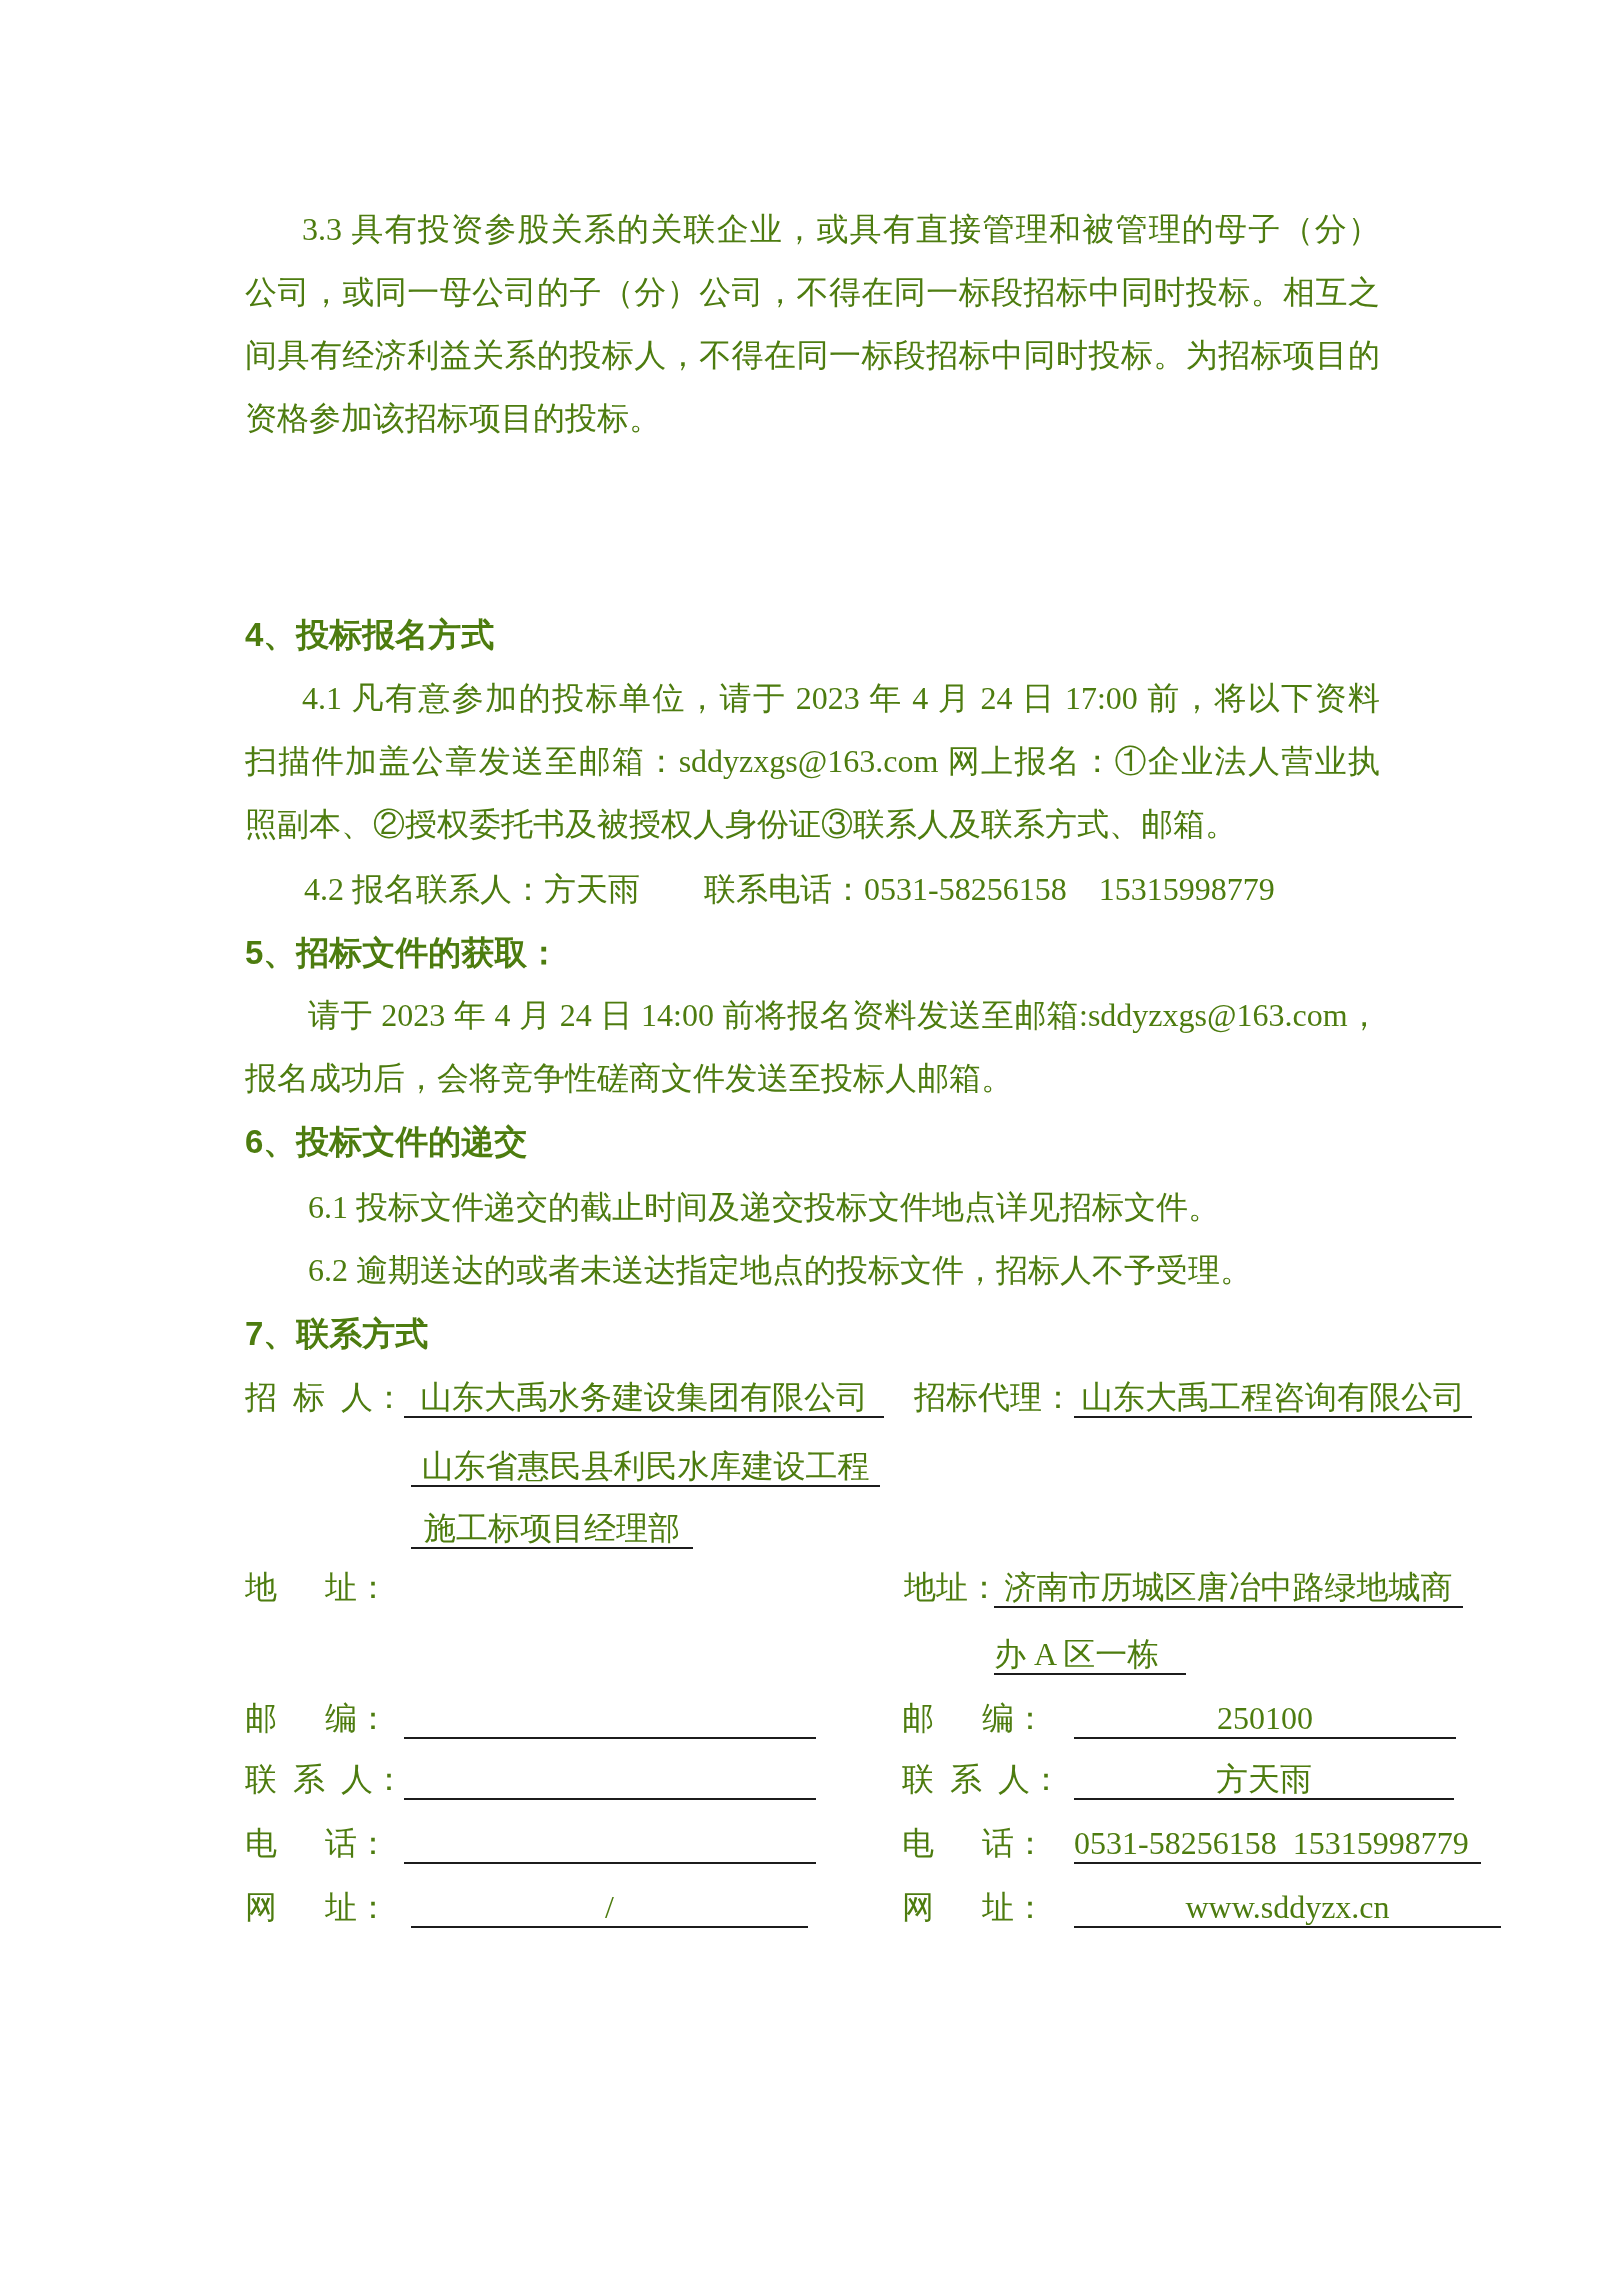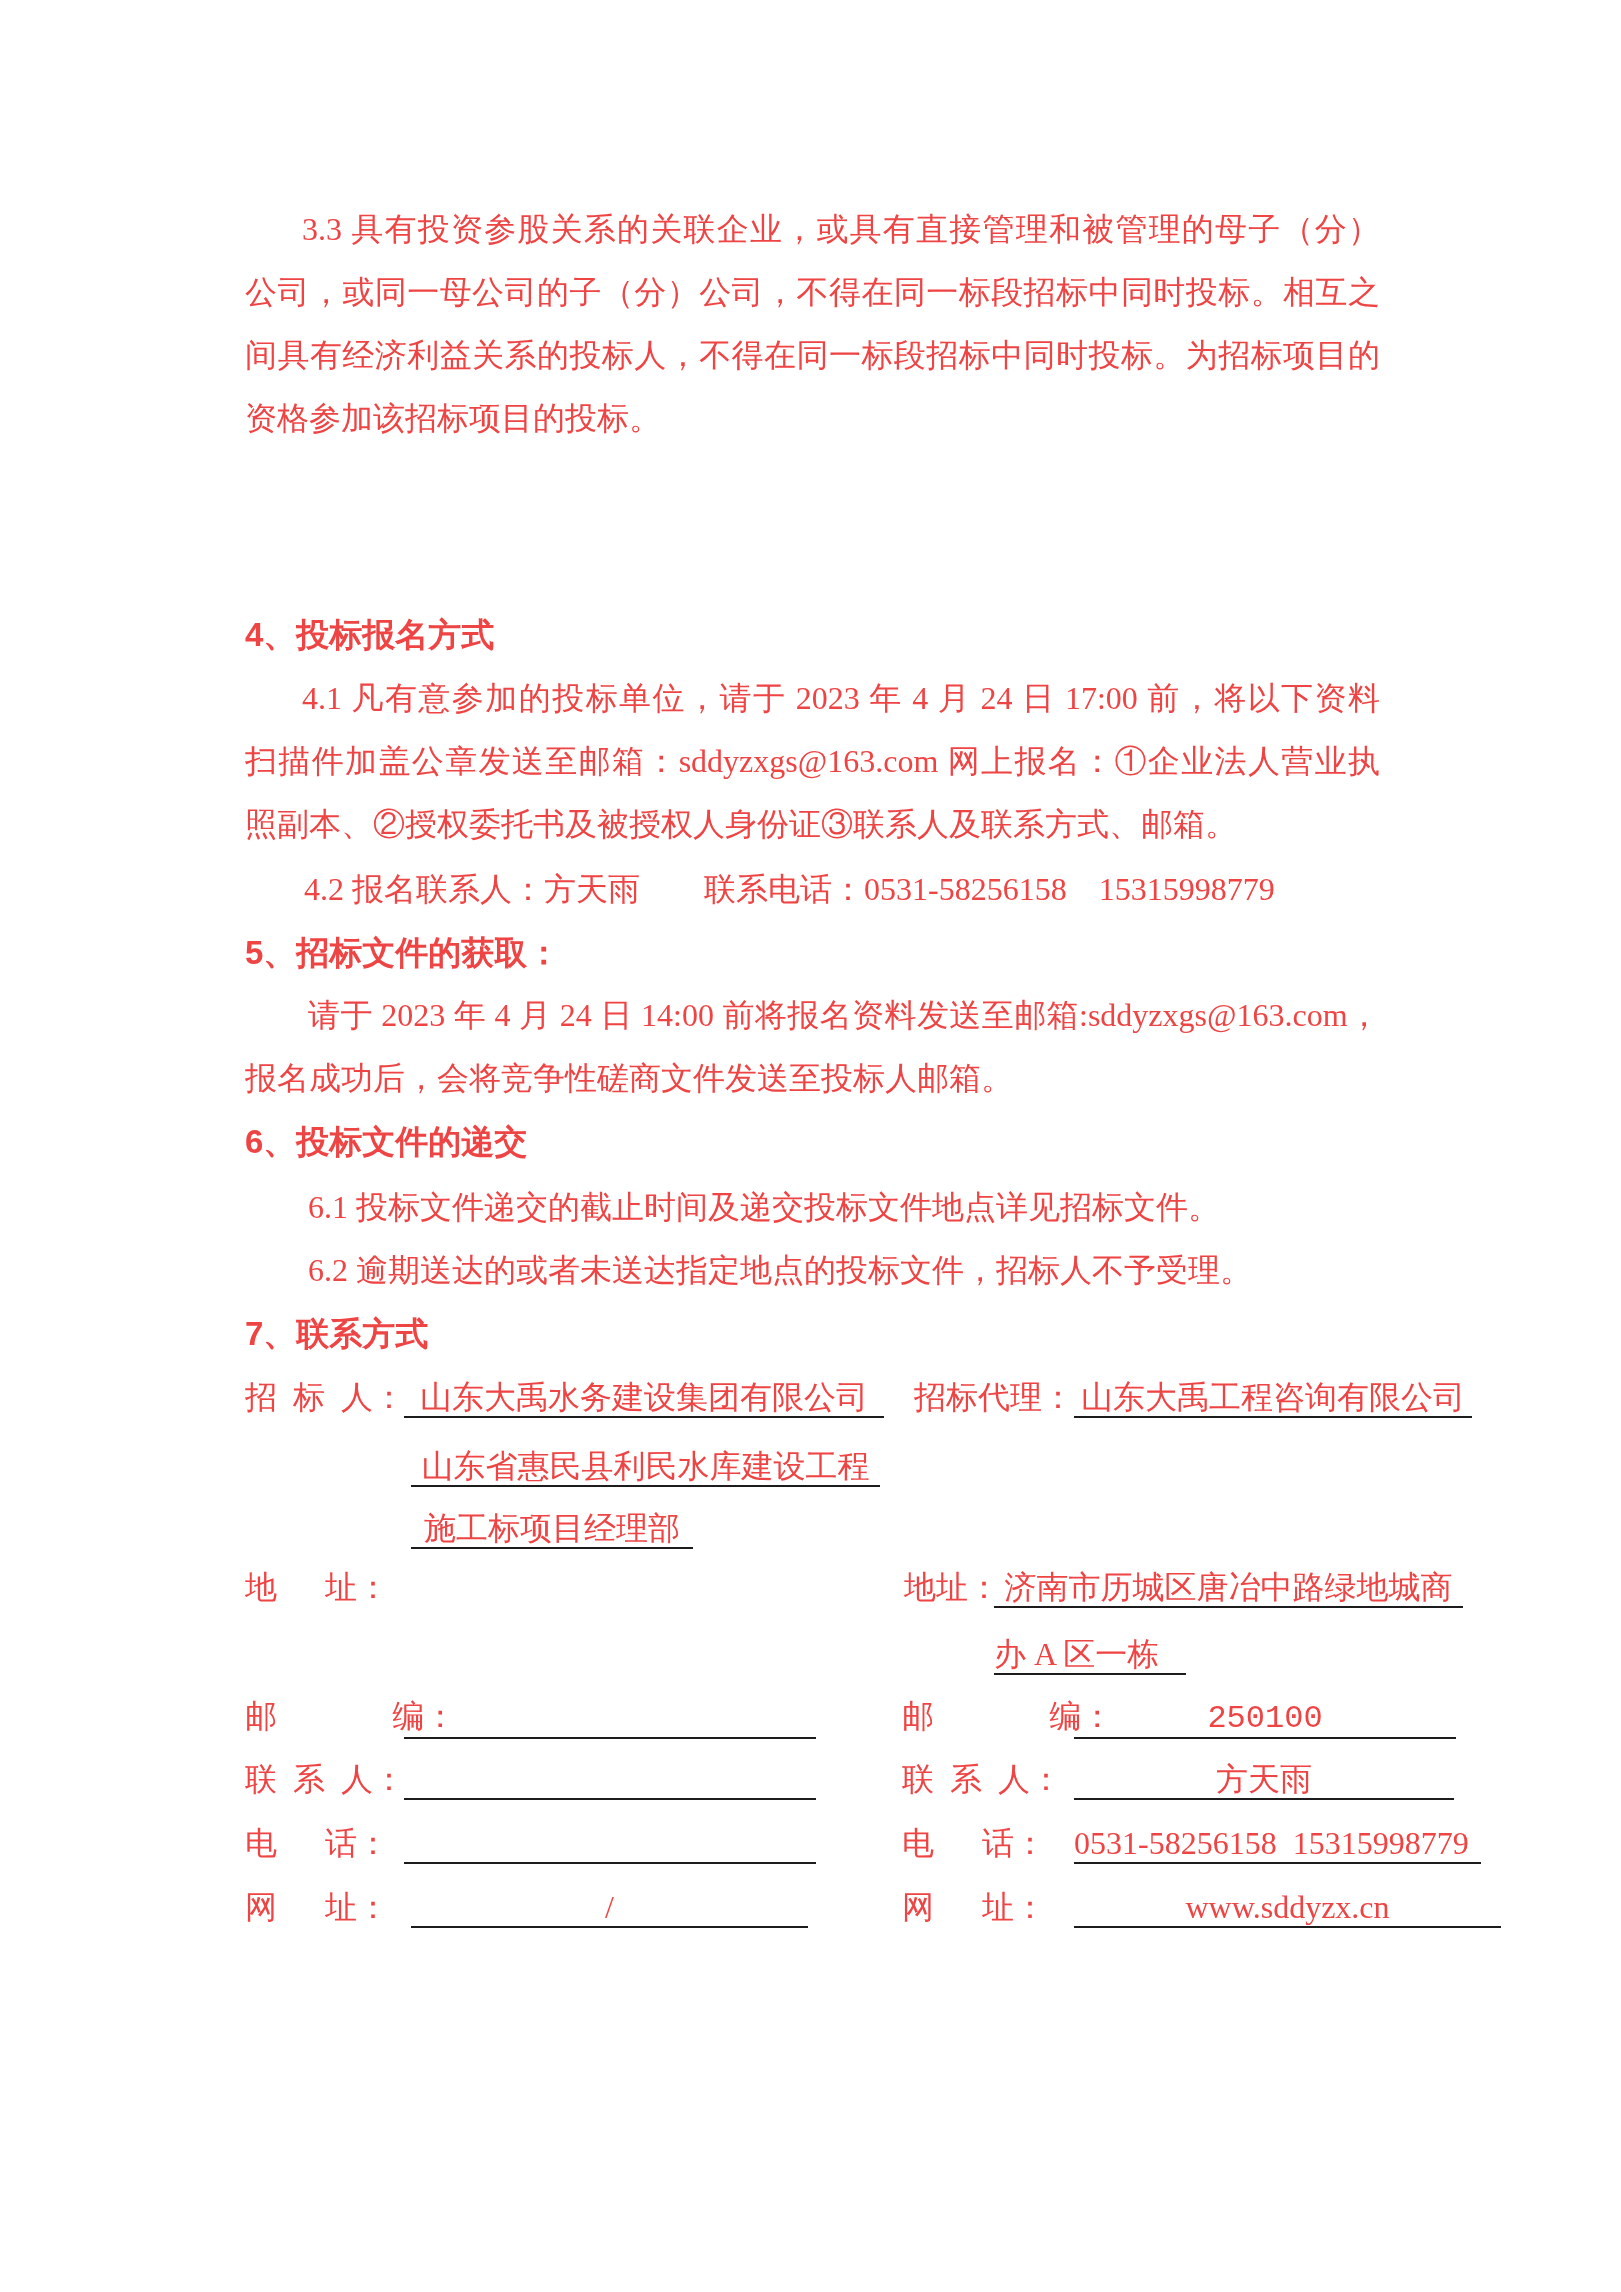--- a/index.html
+++ b/index.html
@@ -1,21 +1,21 @@
 <!DOCTYPE html>
 <html><head>
 <meta charset="utf-8">
 <style>
   html,body{margin:0;padding:0;background:#e8e8e8;}
   .page{
     position:relative;
     width:1621px;height:2293px;
     background:#ffffff;
     font-family:"Liberation Serif","DejaVu Serif",serif;
-    color:#ef4444;
+    color:#4d7c0f;
     overflow:hidden;
   }
   .para{
     position:absolute;left:245px;width:1135px;
     font-size:32px;line-height:63px;
     text-align:justify;
   }
   .para .ln{text-align:justify;text-align-last:justify;}
   .para .ln.last{text-align:left;text-align-last:left;}
   .para .ln.ind{text-indent:57px;}
@@ -100,21 +100,21 @@
   <div class="crow" style="top:1569px;">
     <span class="lbl" style="left:245px;">地      址：</span>
     <span class="lbl" style="left:904px;">地址：</span>
     <span class="val" style="left:994px;width:469px;">济南市历城区唐冶中路绿地城商</span>
   </div>
 
   <div class="crow" style="top:1636px;">
     <span class="val left" style="left:994px;width:192px;">办 A 区一栋</span>
   </div>
 
-  <div class="crow" style="top:1700px;font-family:Liberation Mono, monospace;">
+  <div class="crow" style="top:1700px;">
     <span class="lbl" style="left:245px;">邮      编：</span>
     <span class="val" style="left:404px;width:412px;"></span>
     <span class="lbl" style="left:902px;">邮      编：</span>
     <span class="val" style="left:1074px;width:382px;">250100</span>
   </div>
 
   <div class="crow" style="top:1761px;">
     <span class="lbl" style="left:245px;">联  系  人：</span>
     <span class="val" style="left:404px;width:412px;"></span>
     <span class="lbl" style="left:902px;">联  系  人：</span>

